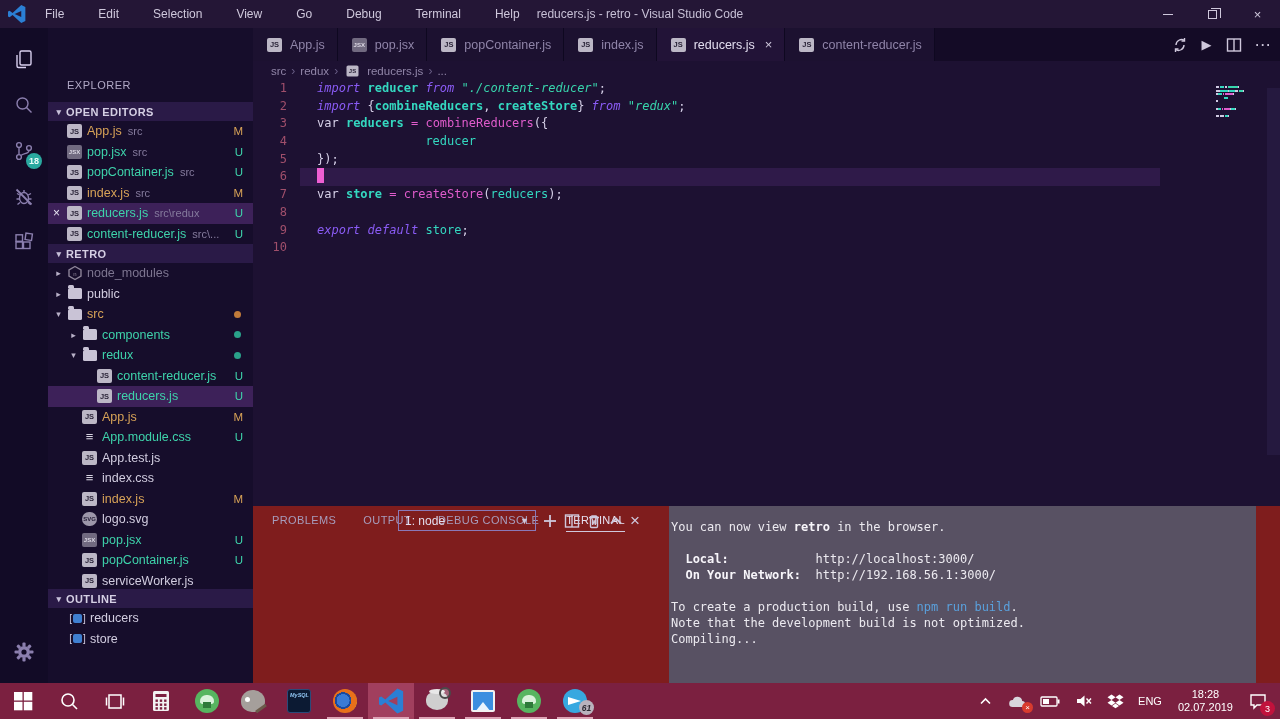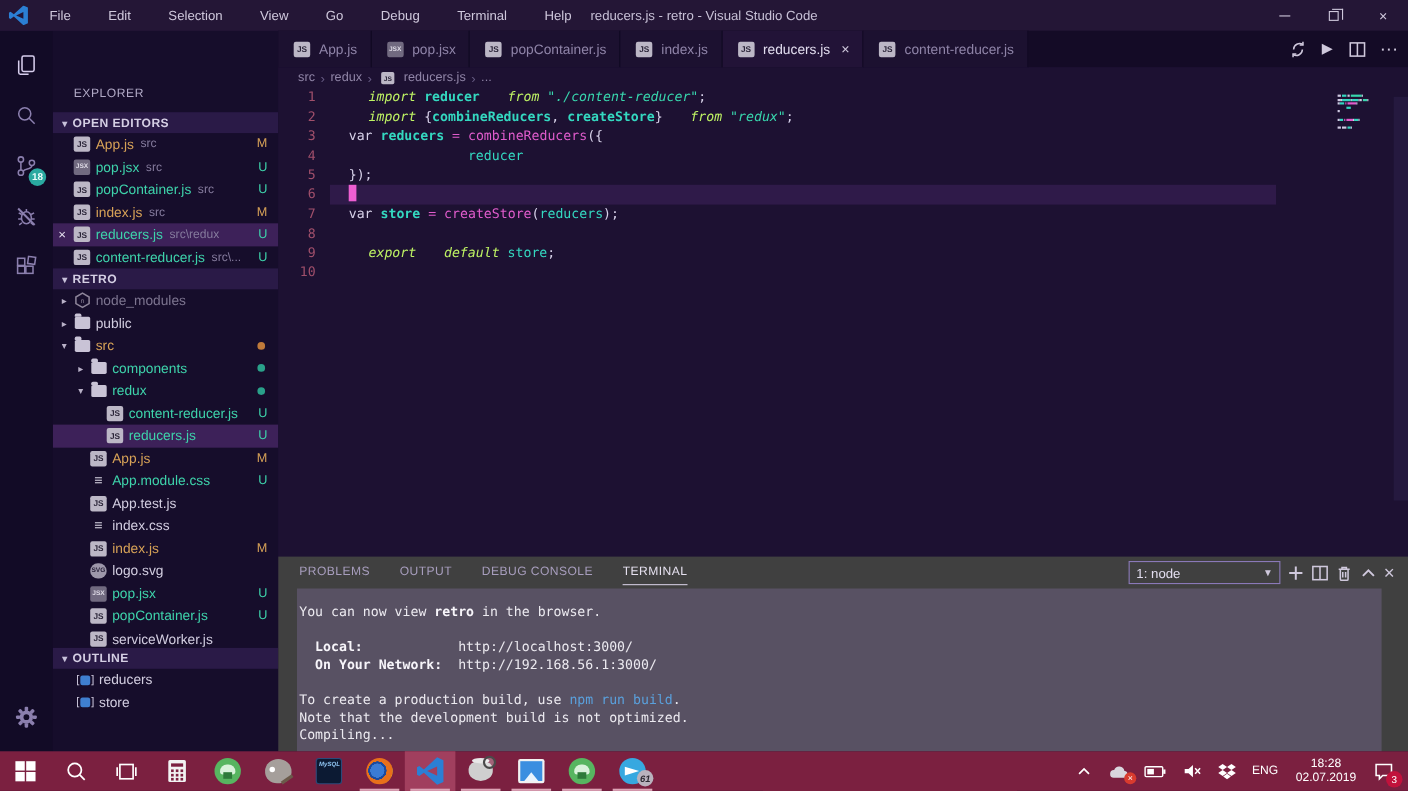--- a/index.html
+++ b/index.html
@@ -90,37 +90,37 @@
 
   
   .editor { flex:1 1 auto; position:relative; overflow:hidden;
     font-family:"DejaVu Sans Mono", monospace; font-size:12px; }
   .cl { display:flex; height:17.7px; line-height:17.7px; position:relative; }
   .cl .ln { width:47px; text-align:right; padding-right:13px; color:#a04f6b; flex:0 0 auto;
     z-index:1; }
   .cl .ct { margin-left:17px; white-space:pre; z-index:1; }
   .cl.current::before { content:""; position:absolute; left:47px; right:120px; top:0; bottom:0;
     background:#2f1a49; }
-  .tok-kw { color:#bef264; font-style:italic;margin-left:18px; }
+  .tok-kw { color:#8b5cf6; font-style:italic; }
   .tok-pl { color:#d6d0e8; }
   .tok-id { color:#34d8c0; font-weight:bold; }
   .tok-idp { color:#34d8c0; }
   .tok-fn { color:#e05ccc; }
   .tok-op { color:#e05ccc; }
   .tok-str { color:#38d6ad; font-style:italic; }
   .cursor { display:inline-block; width:7px; height:15px; background:#ee5fd2;
     vertical-align:-3px; }
   .minimap { position:absolute; top:6px; right:16px; width:48px; z-index:2; }
   .mm-line { height:2px; margin-bottom:1.6px; display:flex; }
   .mm-seg { height:2px; display:inline-block; }
   .vscrollbar { position:absolute; right:0; top:8px; width:13px; height:367px;
     background:#2a1d44; opacity:0.7; }
 
   
-  .panel { height:177px; flex:0 0 auto; display:flex; flex-direction:column; background:#404040; }
+  .panel { height:177px; flex:0 0 auto; display:flex; background:#7f1d1d; }
   .panel-hdr { height:29px; display:flex; align-items:center; padding-left:19px; flex:0 0 auto;
     position:relative; }
   .ptab { font-size:11px; letter-spacing:0.4px; color:#a79dbd; margin-right:27px; height:29px;
     line-height:29px; cursor:pointer; position:relative; }
   .ptab.active { color:#e6e1f0; }
   .ptab.active::after { content:""; position:absolute; left:0; right:0; bottom:3px; height:1.5px;
     background:#cfc8dc; }
   .panel-actions { position:absolute; right:12px; top:0; height:29px; display:flex;
     align-items:center; gap:6px; color:#cfc8dc; }
   .term-select { width:138px; height:21px; border:1px solid #8a79b8; display:flex;

